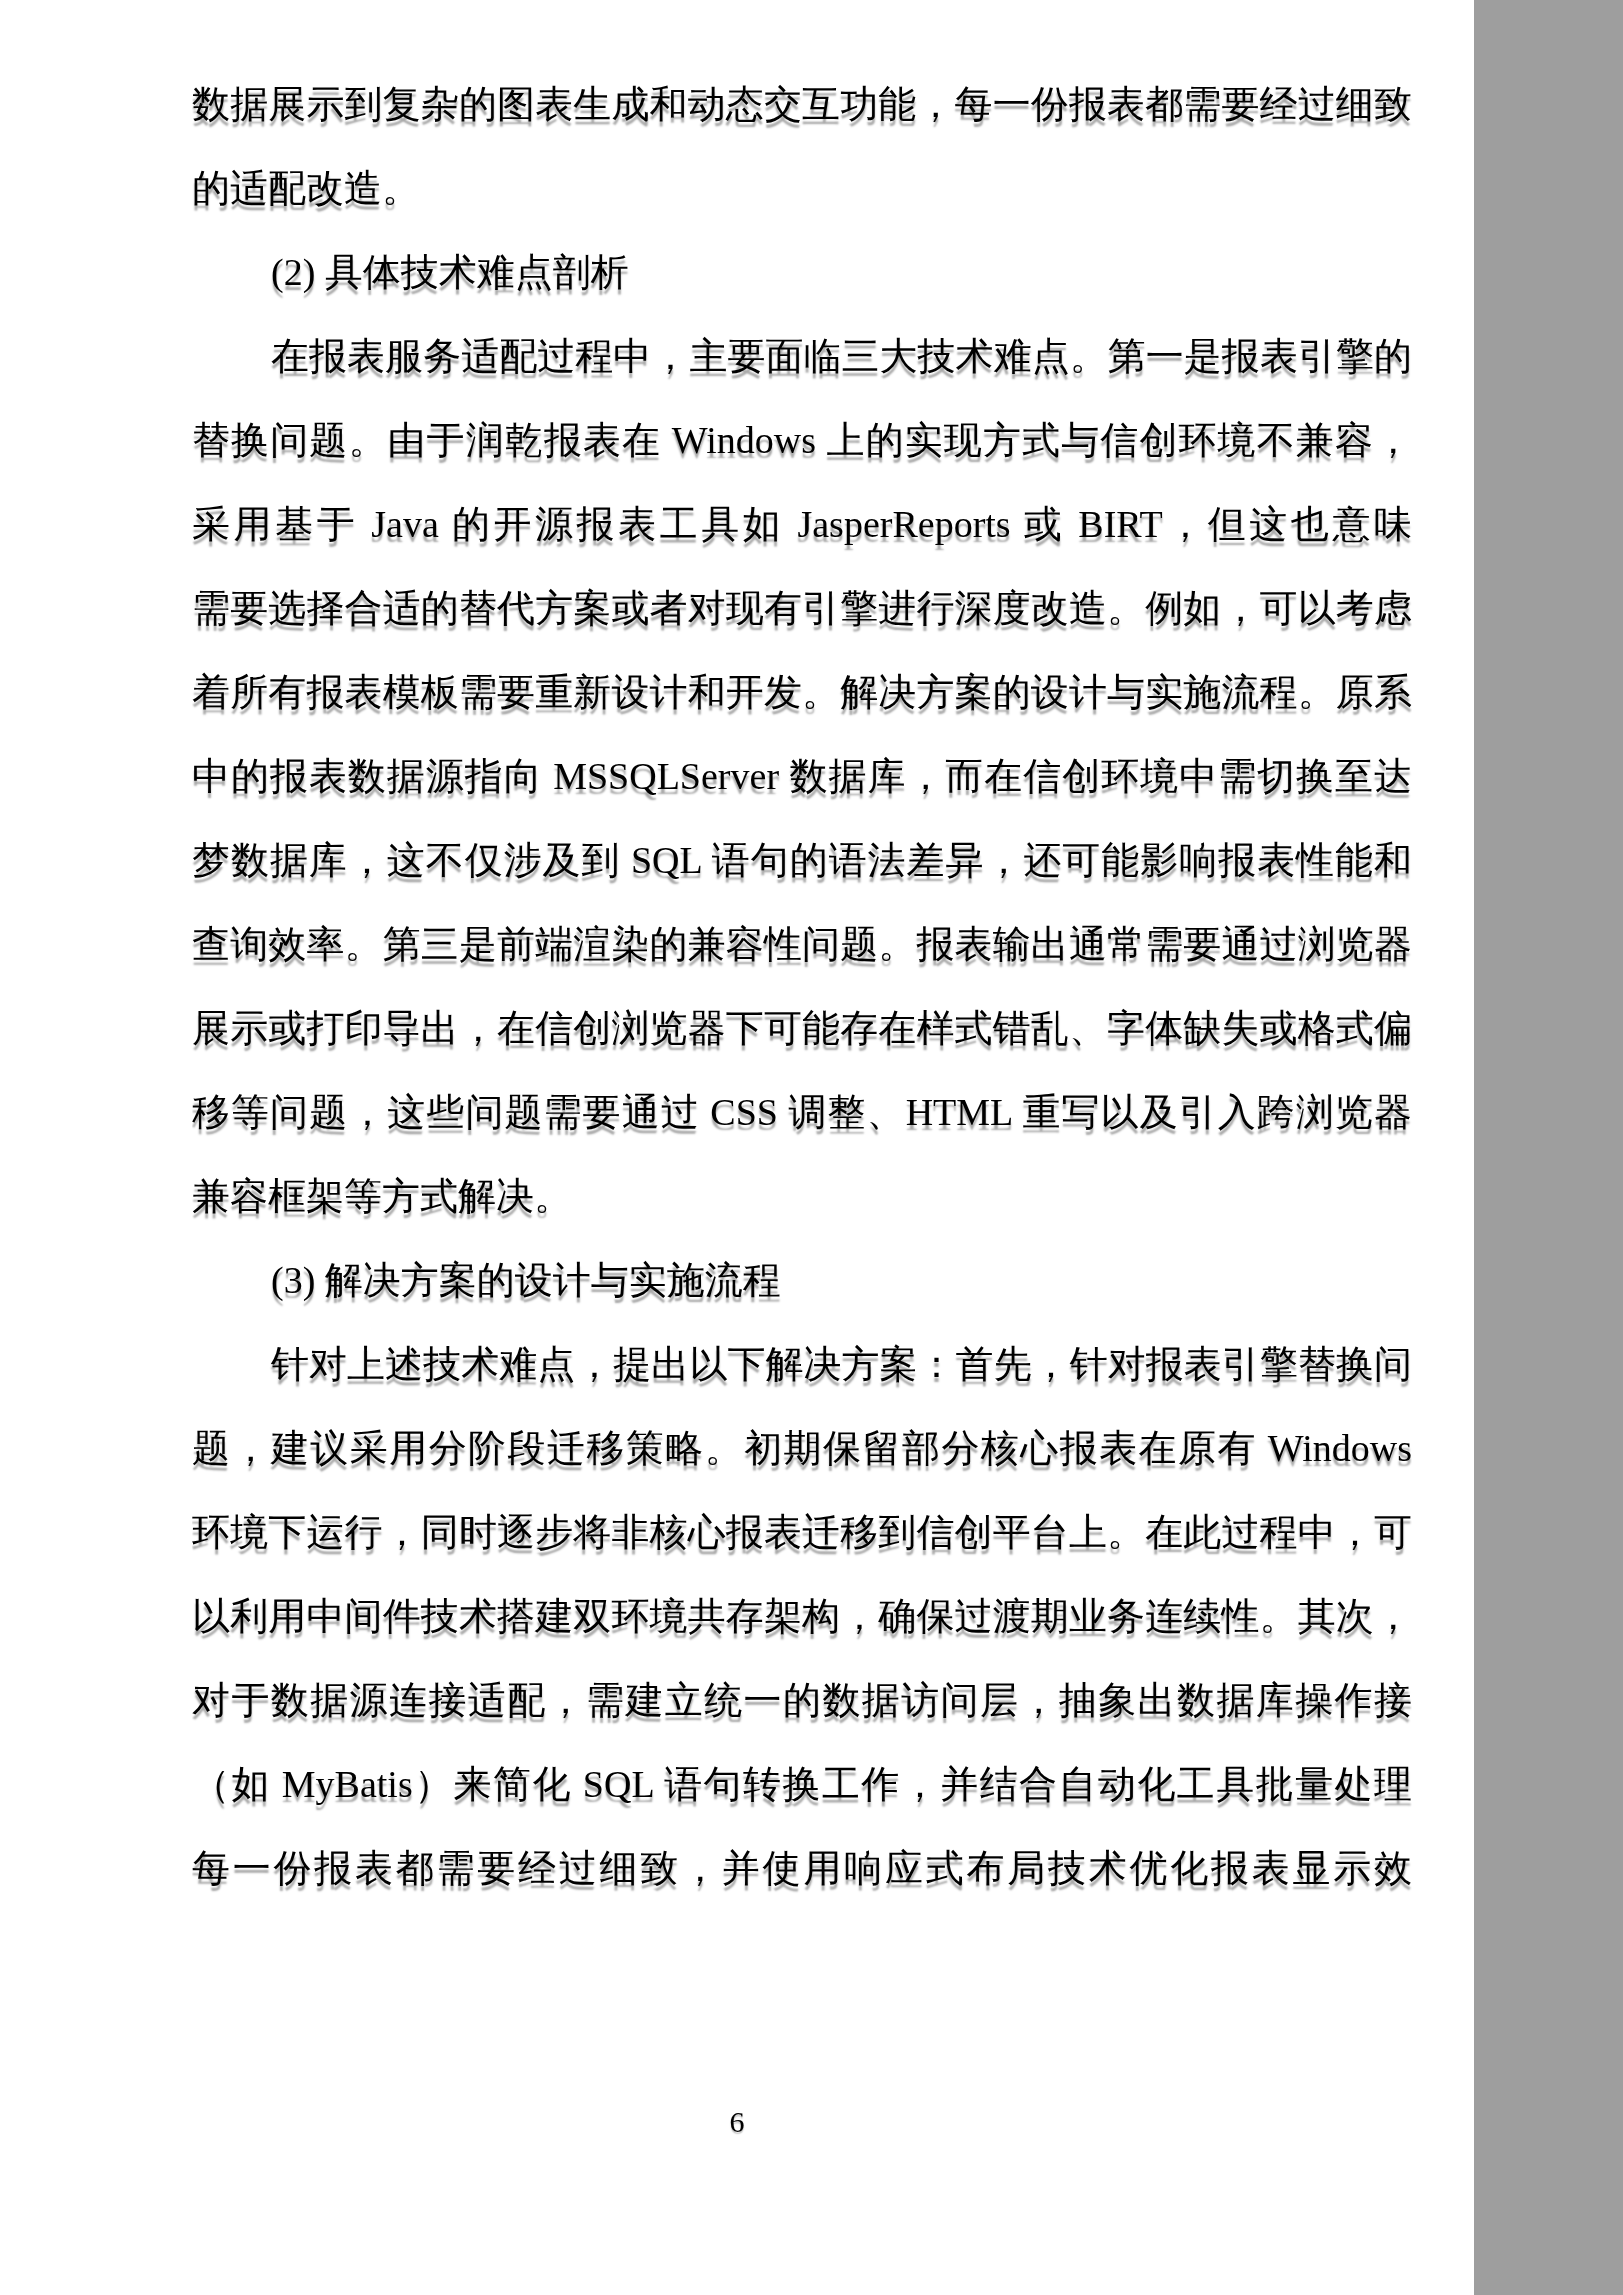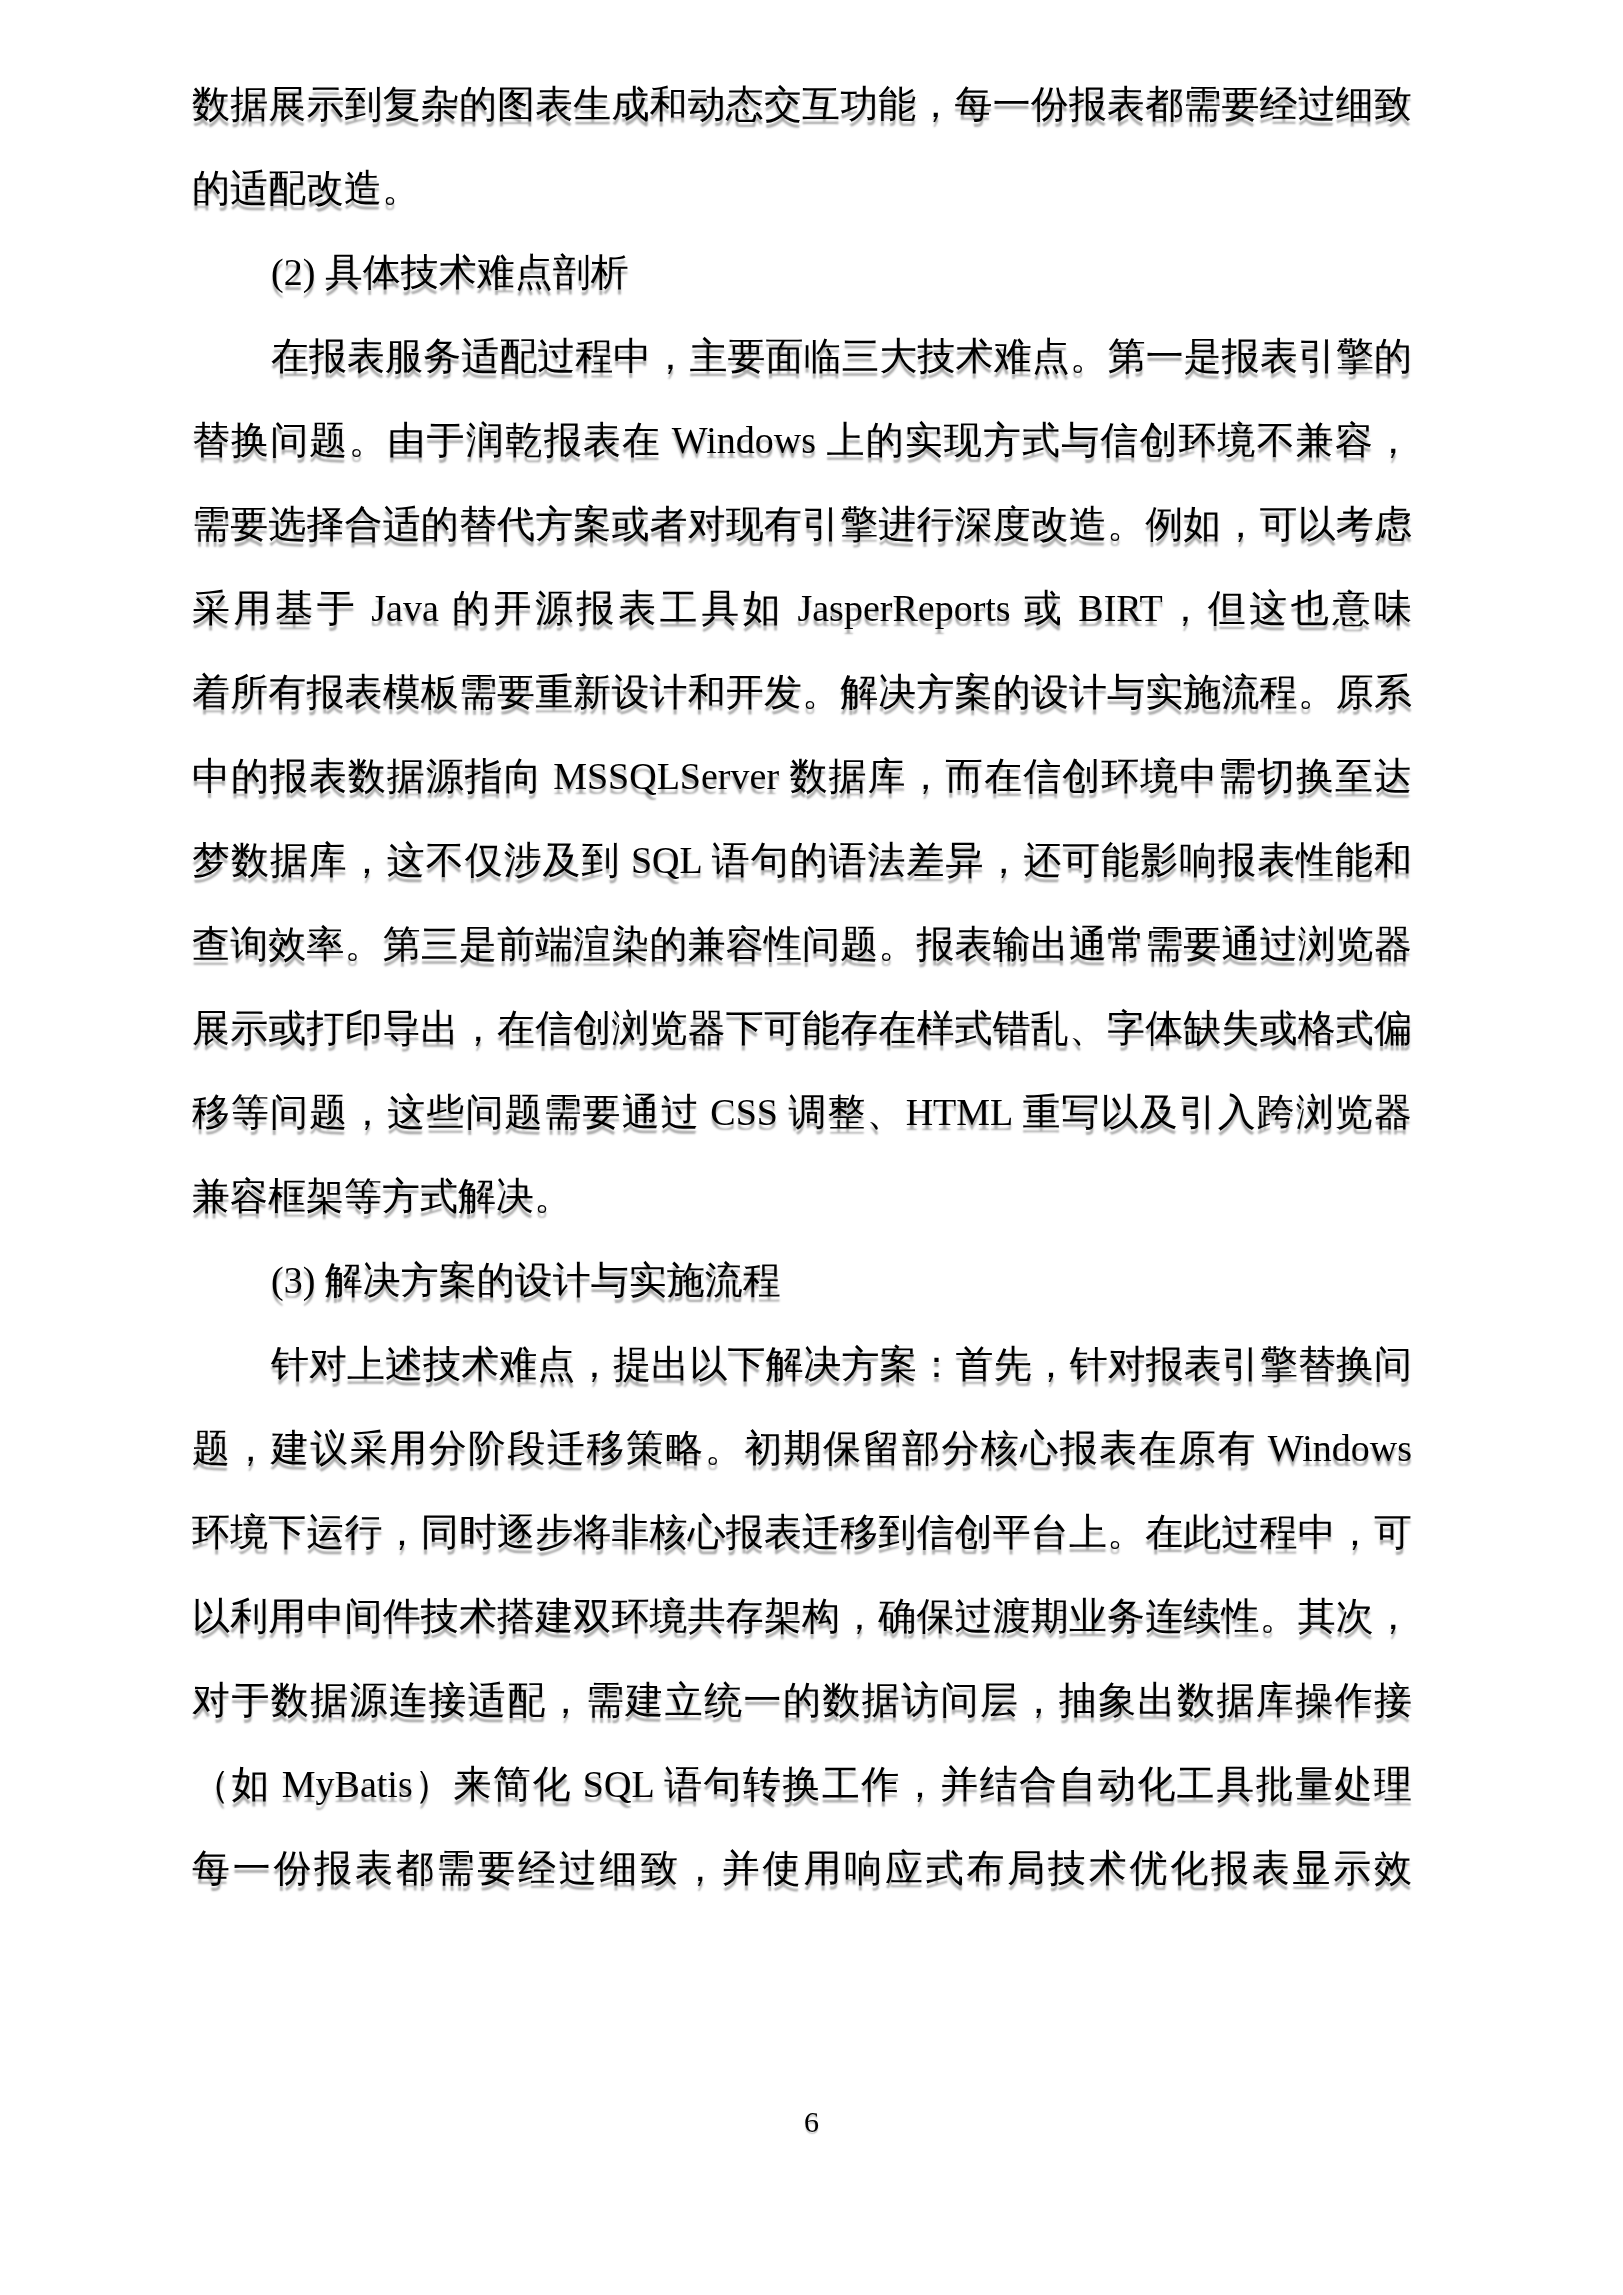--- a/index.html
+++ b/index.html
@@ -2,21 +2,21 @@
 <html style="font-size:10.5px"><head>
 <meta charset="utf-8">
 <style>
   html, body {
     margin: 0;
     padding: 0;
     background: #9e9e9e;
   }
   .page {
     position: relative;
-    width: 1623px;
+    width: 1474px;
     height: 2295px;
     background: #ffffff;
     color: #000000;
     font-family: "Liberation Serif", "DejaVu Serif", serif;
     overflow: hidden;
   }
   .body-text {
     position: absolute;
     left: 192px;
     top: 62px;
@@ -53,22 +53,22 @@
 </head>
 <body>
 
 <div class="page">
   <div class="body-text">
       <div class="line">数据展示到复杂的图表生成和动态交互功能，每一份报表都需要经过细致</div>
       <div class="line flush">的适配改造。</div>
       <div class="line flush indent">(2) 具体技术难点剖析</div>
       <div class="line indent">在报表服务适配过程中，主要面临三大技术难点。第一是报表引擎的</div>
       <div class="line">替换问题。由于润乾报表在 Windows 上的实现方式与信创环境不兼容，</div>
+      <div class="line">采用基于 Java 的开源报表工具如 JasperReports 或 BIRT，但这也意味</div>
       <div class="line">需要选择合适的替代方案或者对现有引擎进行深度改造。例如，可以考虑</div>
-      <div class="line">采用基于 Java 的开源报表工具如 JasperReports 或 BIRT，但这也意味</div>
       <div class="line">着所有报表模板需要重新设计和开发。解决方案的设计与实施流程。原系统</div>
       <div class="line">中的报表数据源指向 MSSQLServer 数据库，而在信创环境中需切换至达</div>
       <div class="line">梦数据库，这不仅涉及到 SQL 语句的语法差异，还可能影响报表性能和</div>
       <div class="line">查询效率。第三是前端渲染的兼容性问题。报表输出通常需要通过浏览器</div>
       <div class="line">展示或打印导出，在信创浏览器下可能存在样式错乱、字体缺失或格式偏</div>
       <div class="line">移等问题，这些问题需要通过 CSS 调整、HTML 重写以及引入跨浏览器</div>
       <div class="line flush">兼容框架等方式解决。</div>
       <div class="line flush indent">(3) 解决方案的设计与实施流程</div>
       <div class="line indent">针对上述技术难点，提出以下解决方案：首先，针对报表引擎替换问</div>
       <div class="line">题，建议采用分阶段迁移策略。初期保留部分核心报表在原有 Windows</div>

